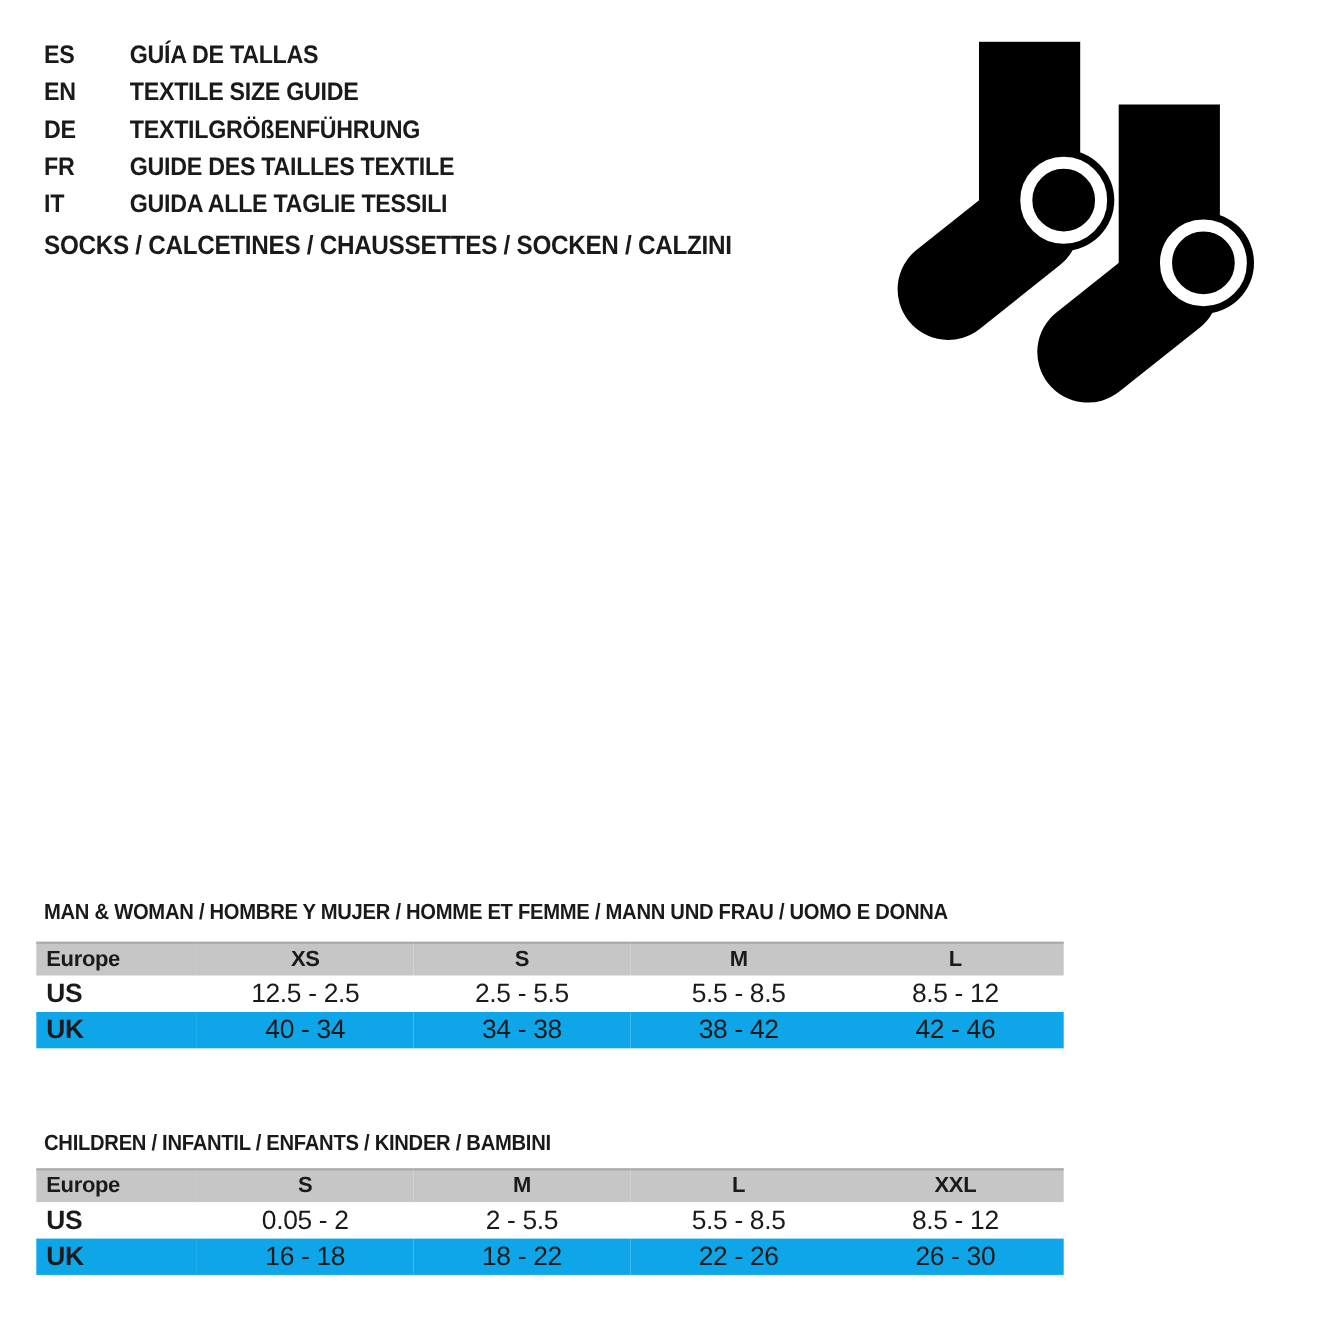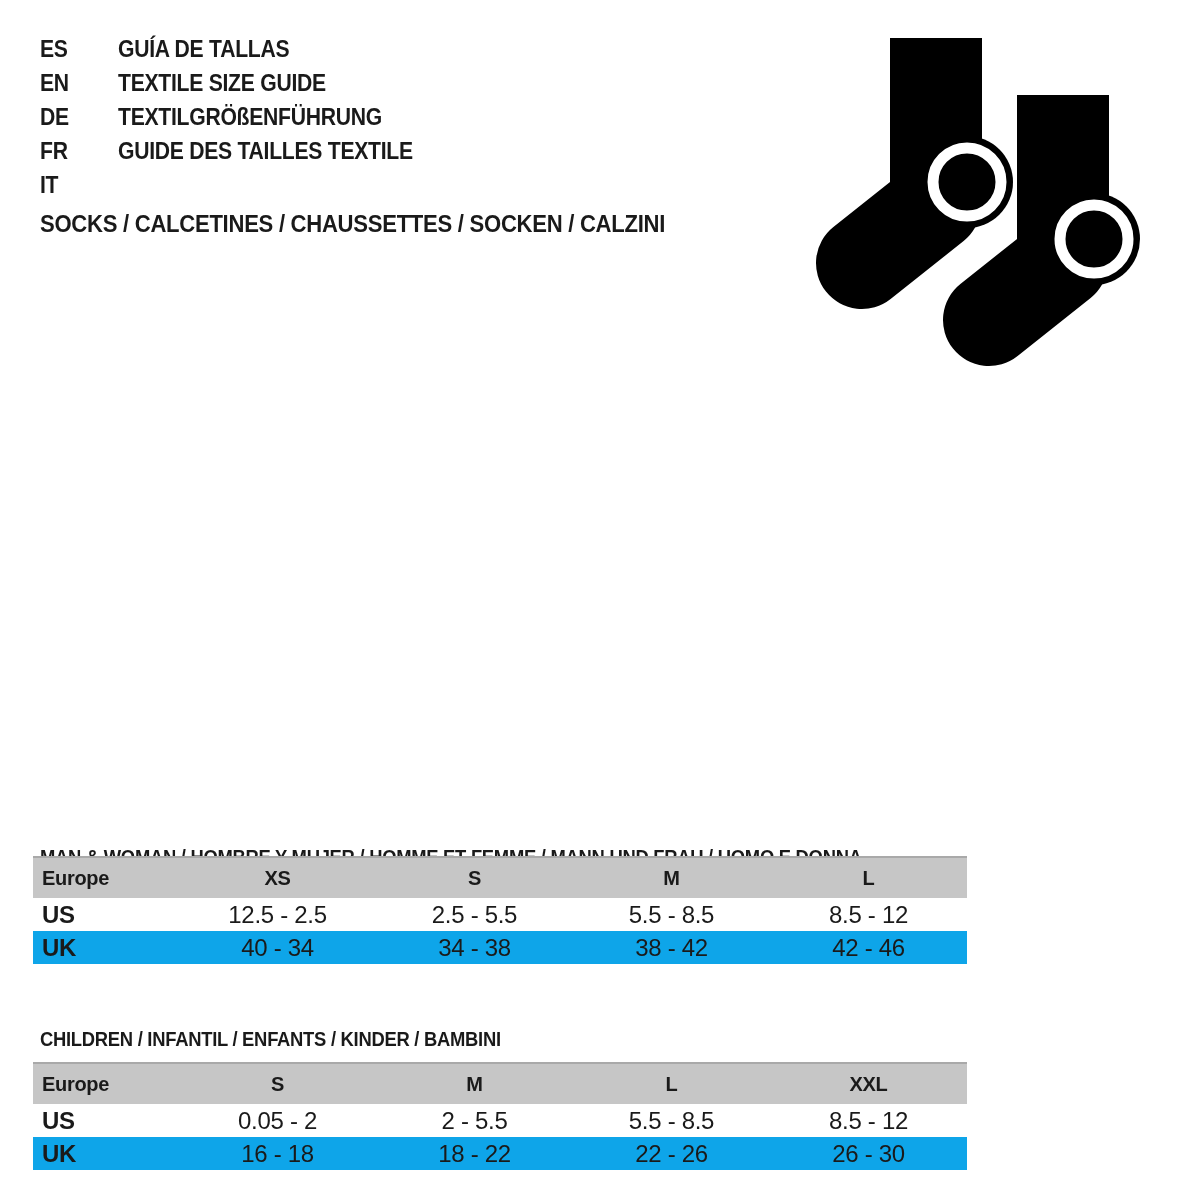--- a/index.html
+++ b/index.html
@@ -15,29 +15,29 @@
   .lang-block{left:40px;top:32px;}
   .lang-row{display:flex;height:34px;align-items:center;font-weight:bold;font-size:23px;}
   .lang-code{width:78px;flex:0 0 78px;}
   .lang-title{flex:1;}
 
   
   .subtitle{left:40px;top:210px;font-size:24px;font-weight:bold;}
 
   
   .table-title{left:40px;font-size:20px;font-weight:bold;}
-  .t1-title{top:818px;margin-top:28px;}
+  .t1-title{top:818px;}
   .t2-title{top:1028px;}
   table.size-table{
     position:absolute;left:33px;width:934px;
     border-collapse:collapse;table-layout:fixed;
   }
   .t1{top:856px;}
   .t2{top:1062px;}
-  .size-table thead tr{background:#c6c6c6;border-top:2px solid #a9a9a9;height:41px;}
+  .size-table thead tr{background:#c6c6c6;border-top:2px solid #a9a9a9;height:30px;}
   .size-table th{font-size:20px;font-weight:bold;padding:0;letter-spacing:-0.3px;}
   .size-table th:first-child{text-align:left;padding-left:9px;width:137px;}
   .size-table tbody tr{height:33px;background:#ffffff;}
   .size-table tbody tr.alt{background:#0ea5e9;}
   .size-table td{font-size:24px;text-align:center;padding:0;font-weight:normal;letter-spacing:-0.3px;}
   .size-table td:first-child{text-align:left;padding-left:9px;font-weight:bold;}
 
   
   .socks-svg{left:800px;top:25px;}
 </style>
@@ -56,20 +56,21 @@
   <div class="lang-row">
     <span class="lang-code"><span class="condensed">DE</span></span>
     <span class="lang-title"><span class="condensed">TEXTILGRÖßENFÜHRUNG</span></span>
   </div>
   <div class="lang-row">
     <span class="lang-code"><span class="condensed">FR</span></span>
     <span class="lang-title"><span class="condensed">GUIDE DES TAILLES TEXTILE</span></span>
   </div>
   <div class="lang-row">
     <span class="lang-code"><span class="condensed">IT</span></span>
+    <span class="lang-title"><span class="condensed">GUIDA ALLE TAGLIE TESSILI</span></span>
   </div>
 </div>
 
 <div class="abs subtitle">
   <span class="condensed">SOCKS / CALCETINES / CHAUSSETTES / SOCKEN / CALZINI</span>
 </div>
 
 <svg class="abs socks-svg" width="380" height="360" viewBox="0 0 380 360" aria-hidden="true">
   <defs>
     <g id="sock">

